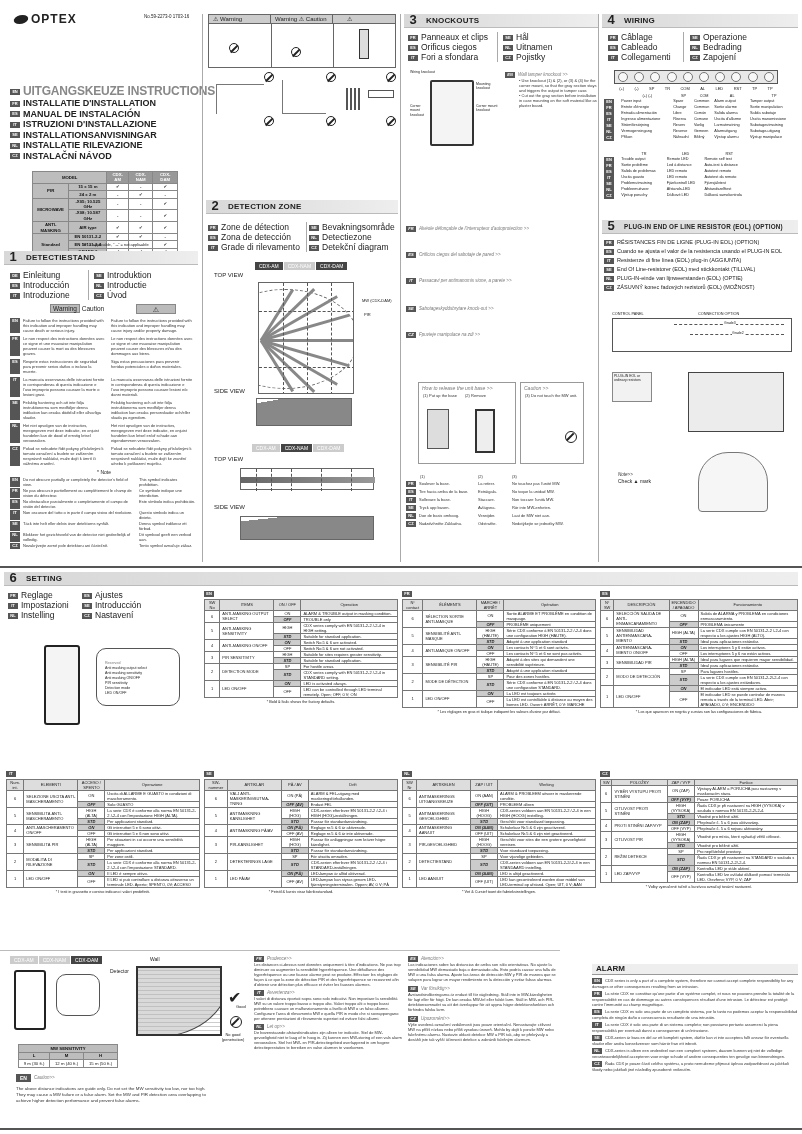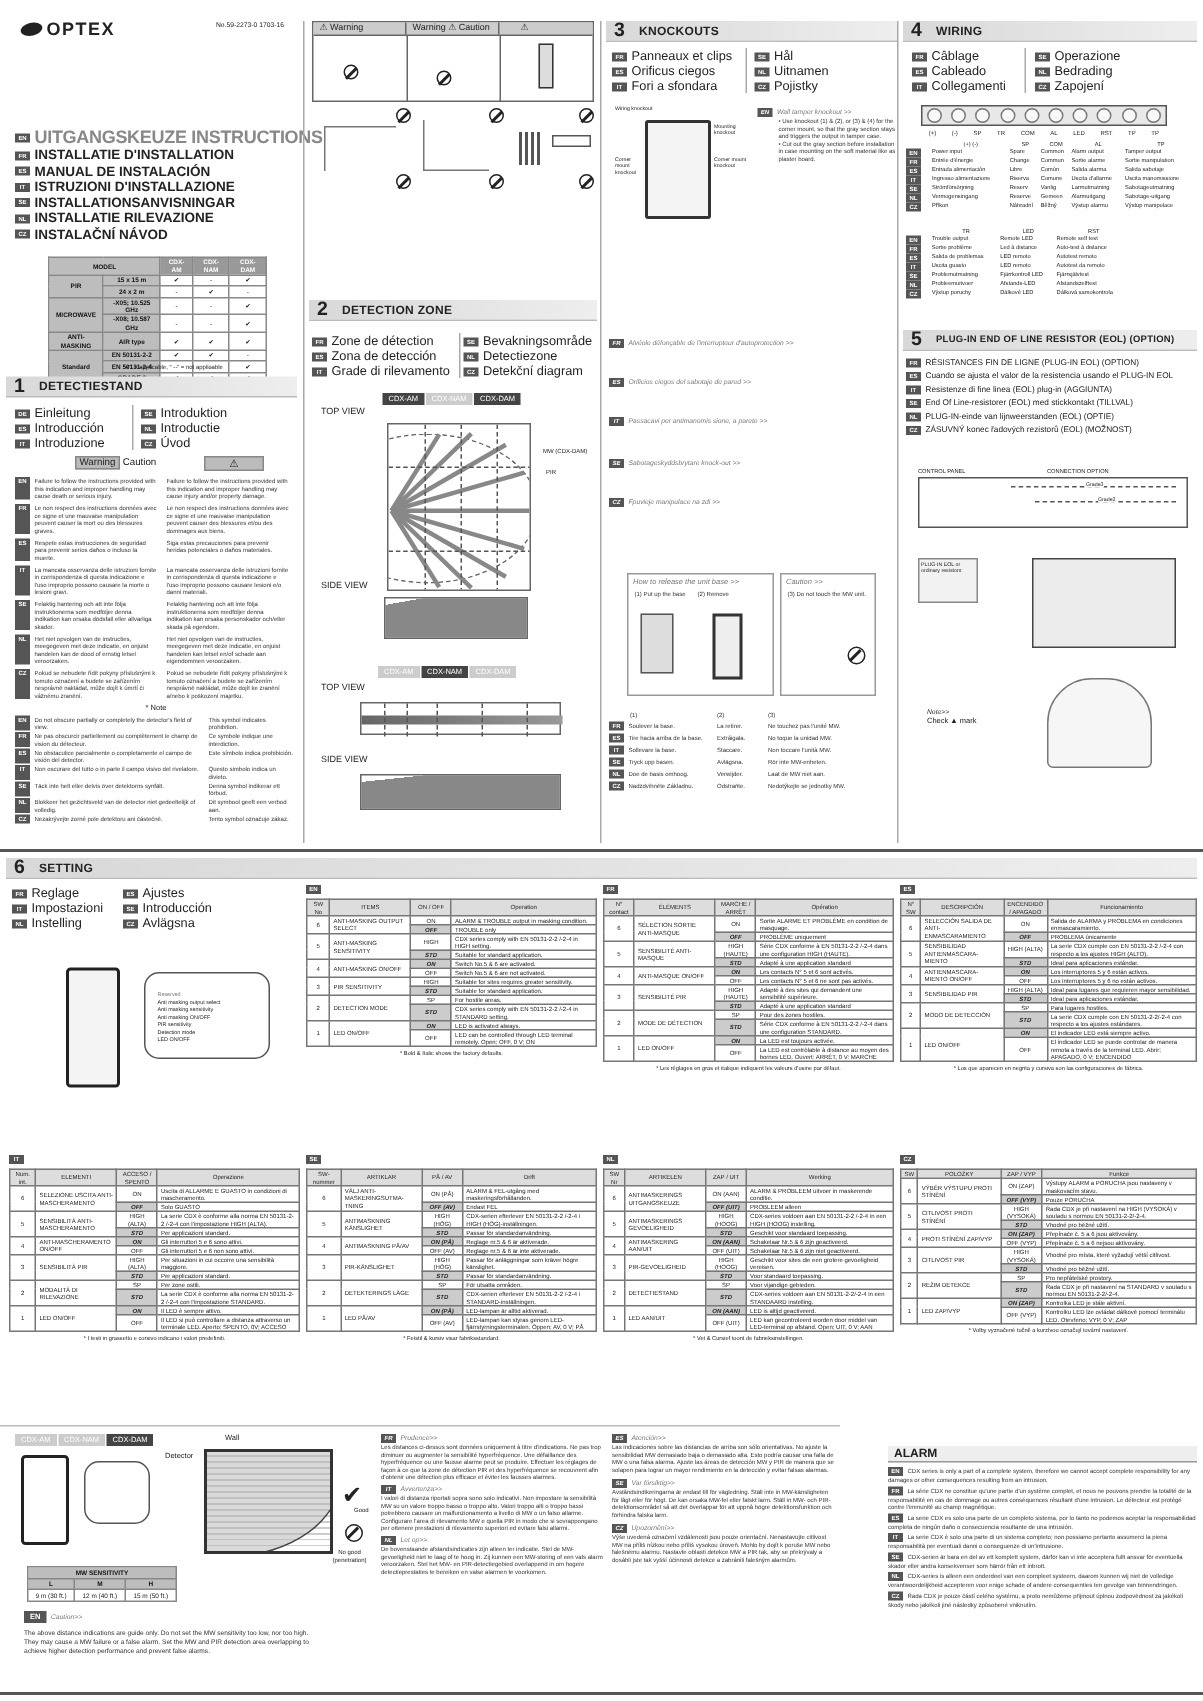--- a/index.html
+++ b/index.html
@@ -587,21 +587,21 @@
   <span class="sectitle">SETTING</span>
 </div>
 <div class="abs" style="left:8px;top:590px">
   <div class="trans"><span class="lang">FR</span><span>Reglage</span></div>
   <div class="trans"><span class="lang">IT</span><span>Impostazioni</span></div>
   <div class="trans"><span class="lang">NL</span><span>Instelling</span></div>
 </div>
 <div class="abs" style="left:82px;top:590px">
   <div class="trans"><span class="lang">ES</span><span>Ajustes</span></div>
   <div class="trans"><span class="lang">SE</span><span>Introducción</span></div>
-  <div class="trans"><span class="lang">CZ</span><span>Avlägsna</span></div>
+  <div class="trans"><span class="lang">CZ</span><span>Nastavení</span></div>
 </div>
 <div class="abs" style="left:44px;top:645px;width:36px;height:80px;border:2px solid #222;border-radius:3px;background:#f4f4f4"></div>
 <div class="abs" style="left:96px;top:648px;width:84px;height:58px;border:1px solid #555;border-radius:10px">
   <div class="abs" style="left:8px;top:12px;font-size:3.6px;line-height:5px">
     <div style="color:#777">Reserved</div>
     <div>Anti masking output select</div>
     <div>Anti masking sensitivity</div>
     <div>Anti masking ON/OFF</div>
     <div>PIR sensitivity</div>
     <div>Detection mode</div>

